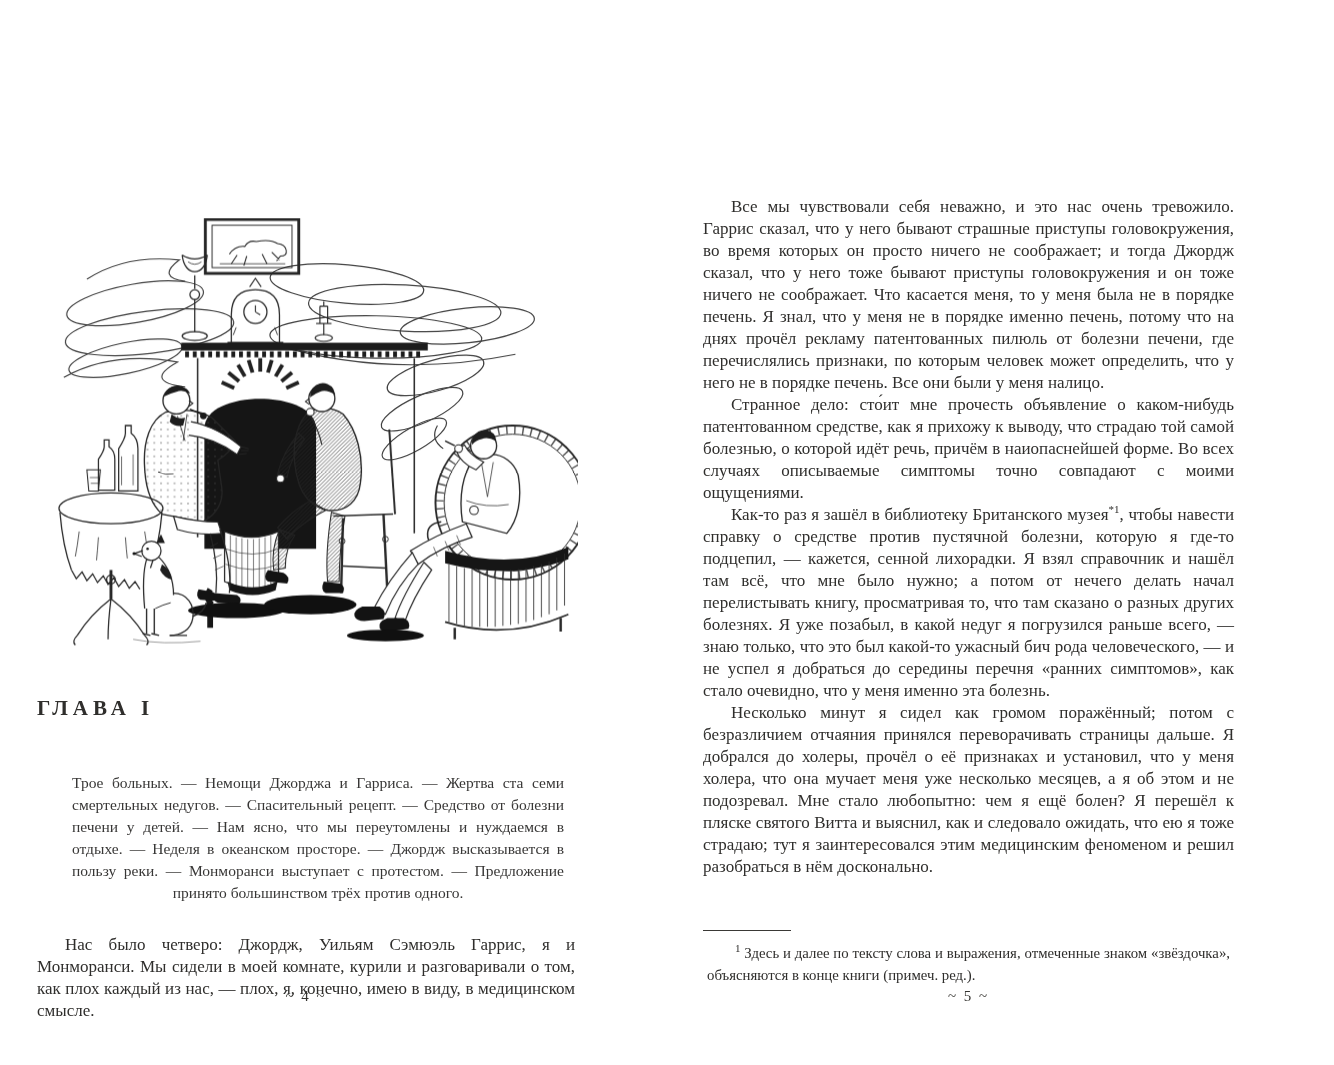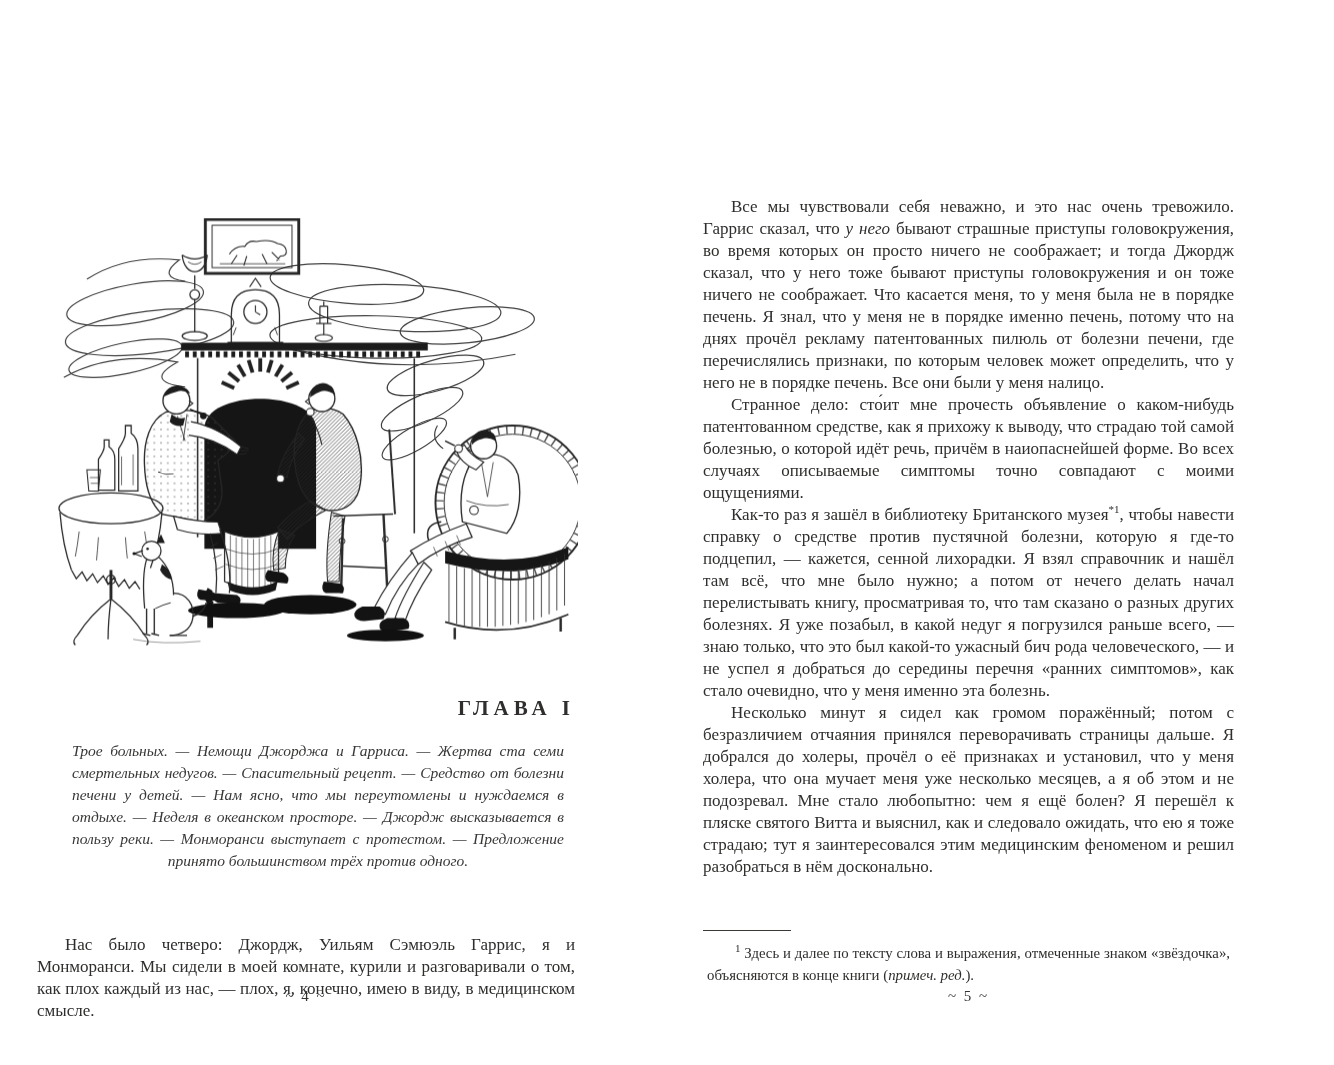--- a/index.html
+++ b/index.html
@@ -1,34 +1,34 @@
 <!DOCTYPE html>
 <html lang="ru"><head>
 <meta charset="utf-8">
 <style>
   html,body{margin:0;padding:0;background:#fdfdfd;}
   .spread{position:relative;width:1334px;height:1065px;background:#ffffff;
           font-family:"Liberation Serif","DejaVu Serif",serif;color:#2f2e2c;overflow:hidden;}
   .abs{position:absolute;}
   .illustration{left:58px;top:198px;width:520px;height:458px;}
-  .chapter-title{left:37px;top:696px;width:538px;text-align:right;
+  .chapter-title{left:37px;top:696px;width:538px;text-align:left;
                  font-size:21px;font-weight:bold;letter-spacing:5px;}
-  .summary{left:72px;top:740px;width:492px;font-style:italic;font-size:15.5px;
+  .summary{left:72px;top:772px;width:492px;font-size:15.5px;
            line-height:22px;text-align:justify;text-align-last:center;color:#383736;}
   .left-body{left:37px;top:934px;width:538px;}
   .body-text{font-size:17px;line-height:22px;text-align:justify;}
   .body-text p{margin:0;text-indent:28px;}
   .right-body{left:703px;top:196px;width:531px;}
   .pagenum{font-size:15px;text-align:center;letter-spacing:2px;color:#34332f;}
   .pagenum-left{left:37px;top:988px;width:538px;}
   .pagenum-right{left:703px;top:988px;width:531px;}
   .fn-rule{left:703px;top:930px;width:88px;border-top:1.4px solid #3a3936;height:0;}
   .footnote{left:703px;top:938px;width:531px;font-size:14.8px;line-height:22px;text-align:justify;}
   .footnote p{margin:4px;text-indent:28px;}
-  .it{font-style:italic;}
+  .it{}
   .sup{vertical-align:super;font-size:11px;line-height:0;}
   svg{display:block;}
 </style>
 </head>
 <body>
 
 <div class="spread">
 
   <div>
 

